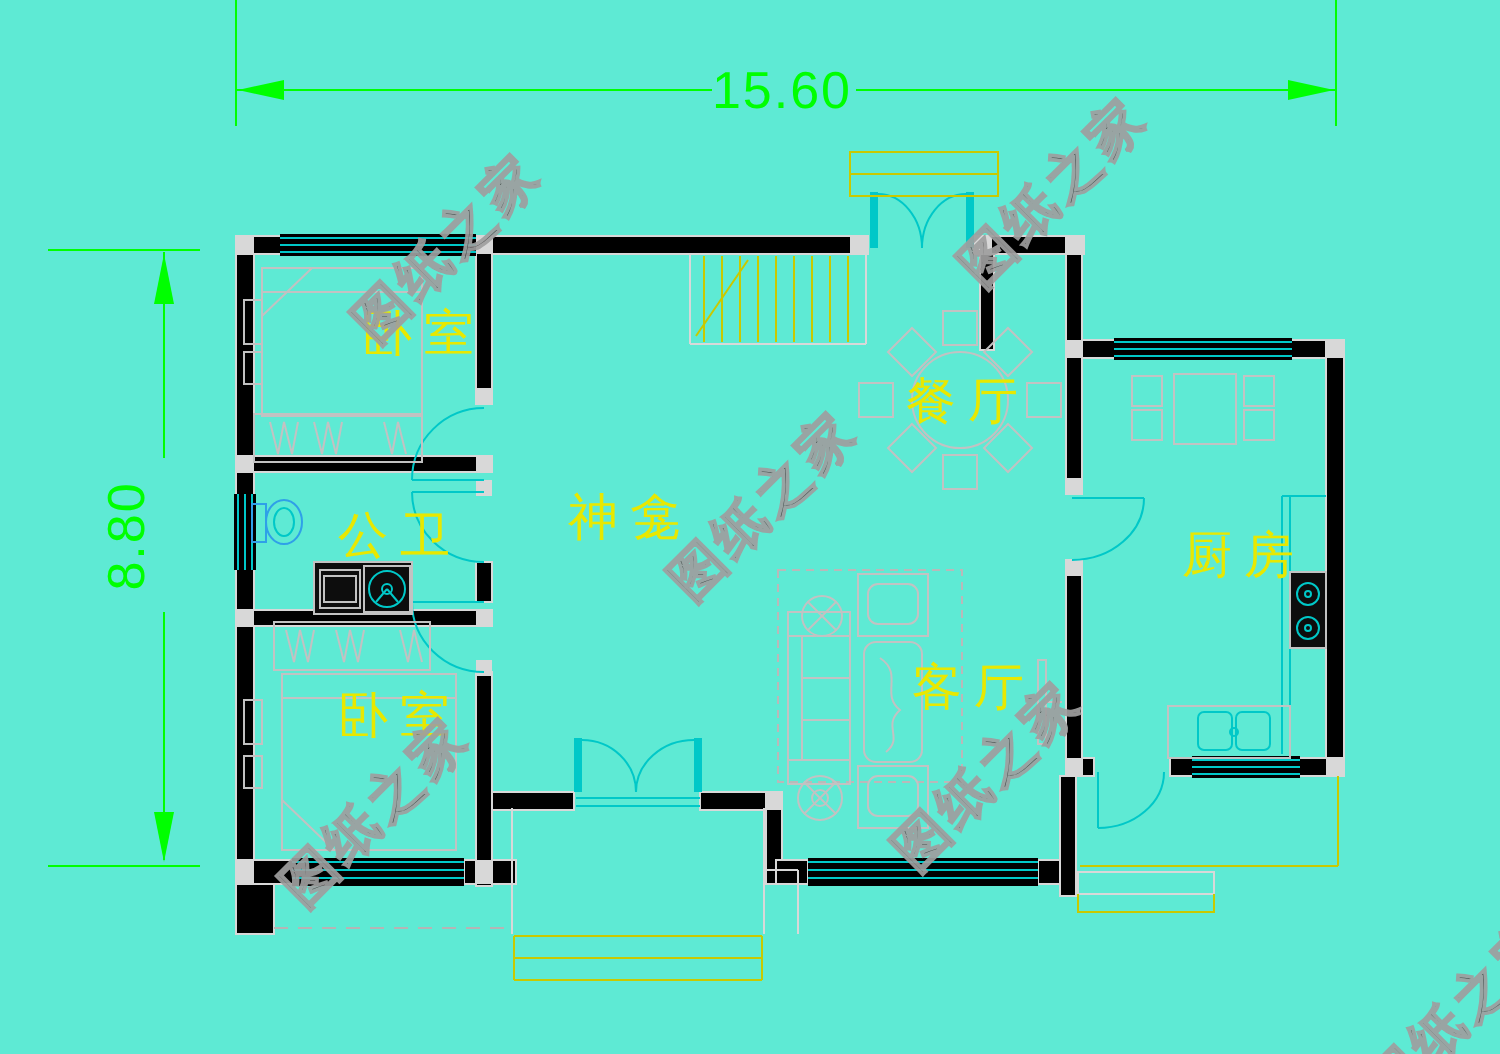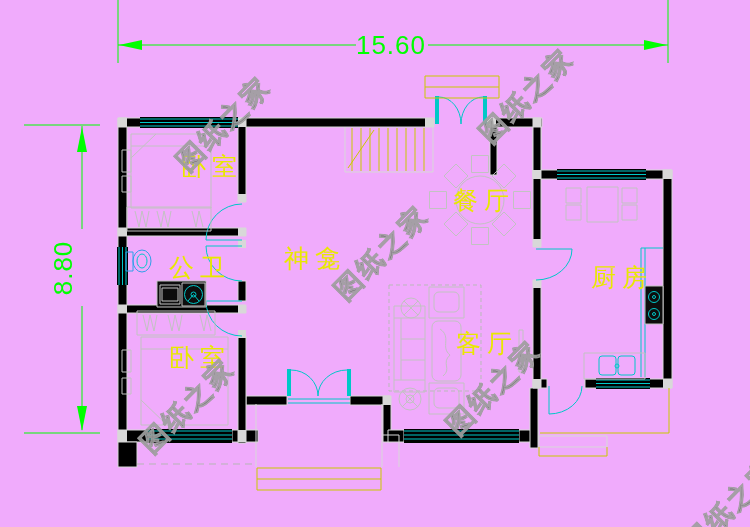--- a/index.html
+++ b/index.html
@@ -1,16 +1,16 @@
 <!DOCTYPE html>
 <html><head>
 <meta charset="utf-8">
 <style>
   html,body{margin:0;padding:0;background:#000;}
-  .stage{position:relative;width:750px;height:527px;background:#f0abfc;overflow:hidden;
+  .stage{position:relative;width:750px;height:527px;background:#5eead4;overflow:hidden;
          font-family:"Liberation Sans",sans-serif;}
   svg{position:absolute;left:0;top:0;}
   svg *{vector-effect:non-scaling-stroke;}
   .s-wall{stroke:#d8d8d8;fill:#000;stroke-width:1;}
   .pad{fill:#d8d8d8;stroke:none;}
   .lw{stroke:#d8d8d8;fill:none;stroke-width:1;}
   .cy{stroke:#00c8c8;fill:none;stroke-width:1;}
   .cyf{fill:#00c8c8;stroke:none;}
   .yel{stroke:#c9c900;fill:none;stroke-width:1;}
   .grn{stroke:#00ff00;fill:none;stroke-width:1;}

